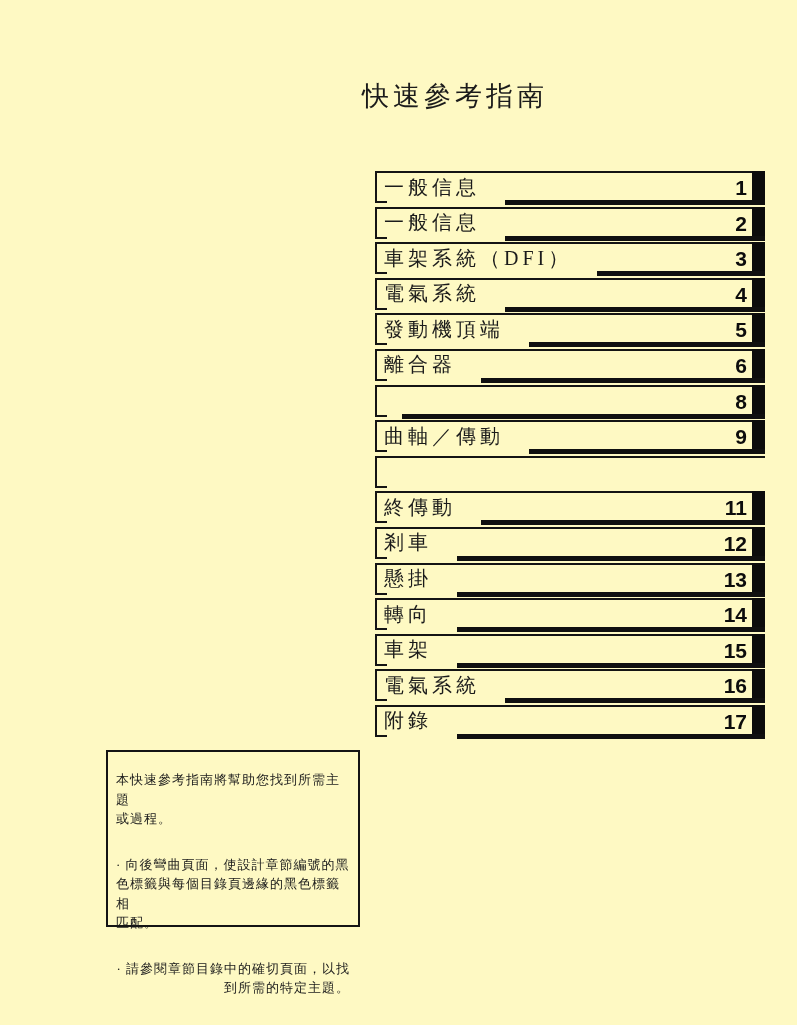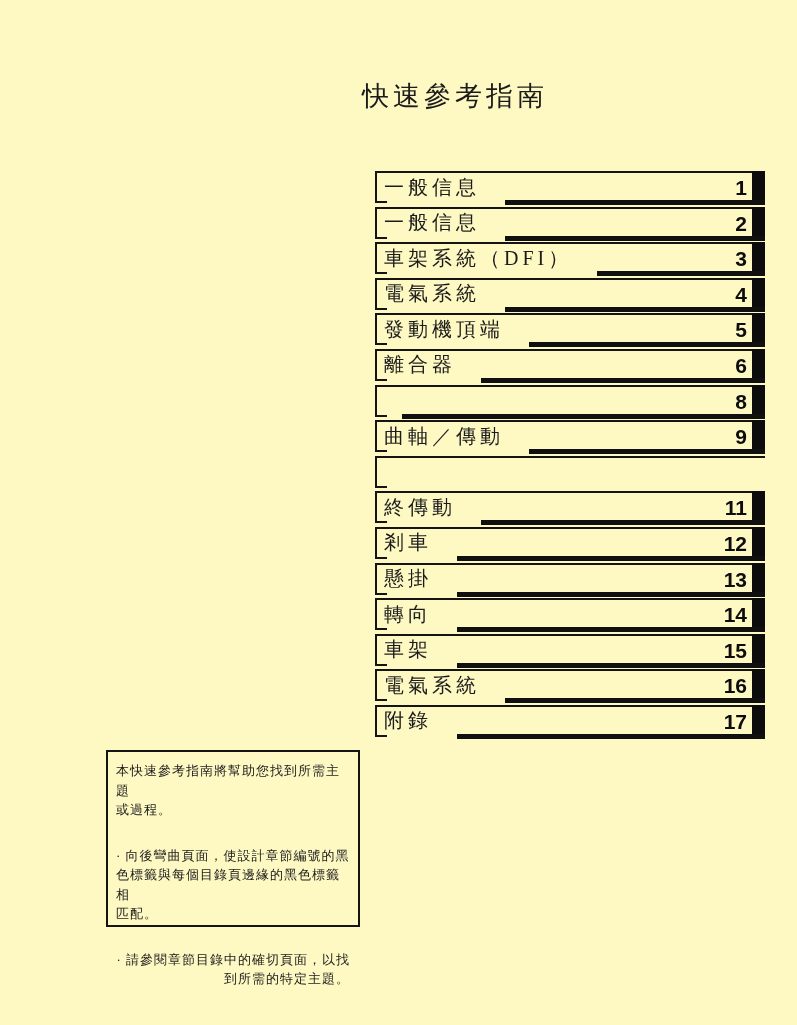--- a/index.html
+++ b/index.html
@@ -80,21 +80,21 @@
     right:0;top:-2px;bottom:-4px;
     width:13px;
     background:#0c0c0c;
   }
   .infobox{
     position:absolute;
     left:106px;top:750px;
     width:254px;height:177px;
     box-sizing:border-box;
     border:2px solid #141414;
-    padding:9px 8px;
+    padding:18px 8px;
     font-size:13px;
     line-height:1.5;
     letter-spacing:1px;
     color:#1b1b1b;
   }
   .infobox p{
     margin:0 0 26px 0;
     white-space:pre-line;
   }
   .infobox p:last-child{margin-bottom:0;text-align:right;}

